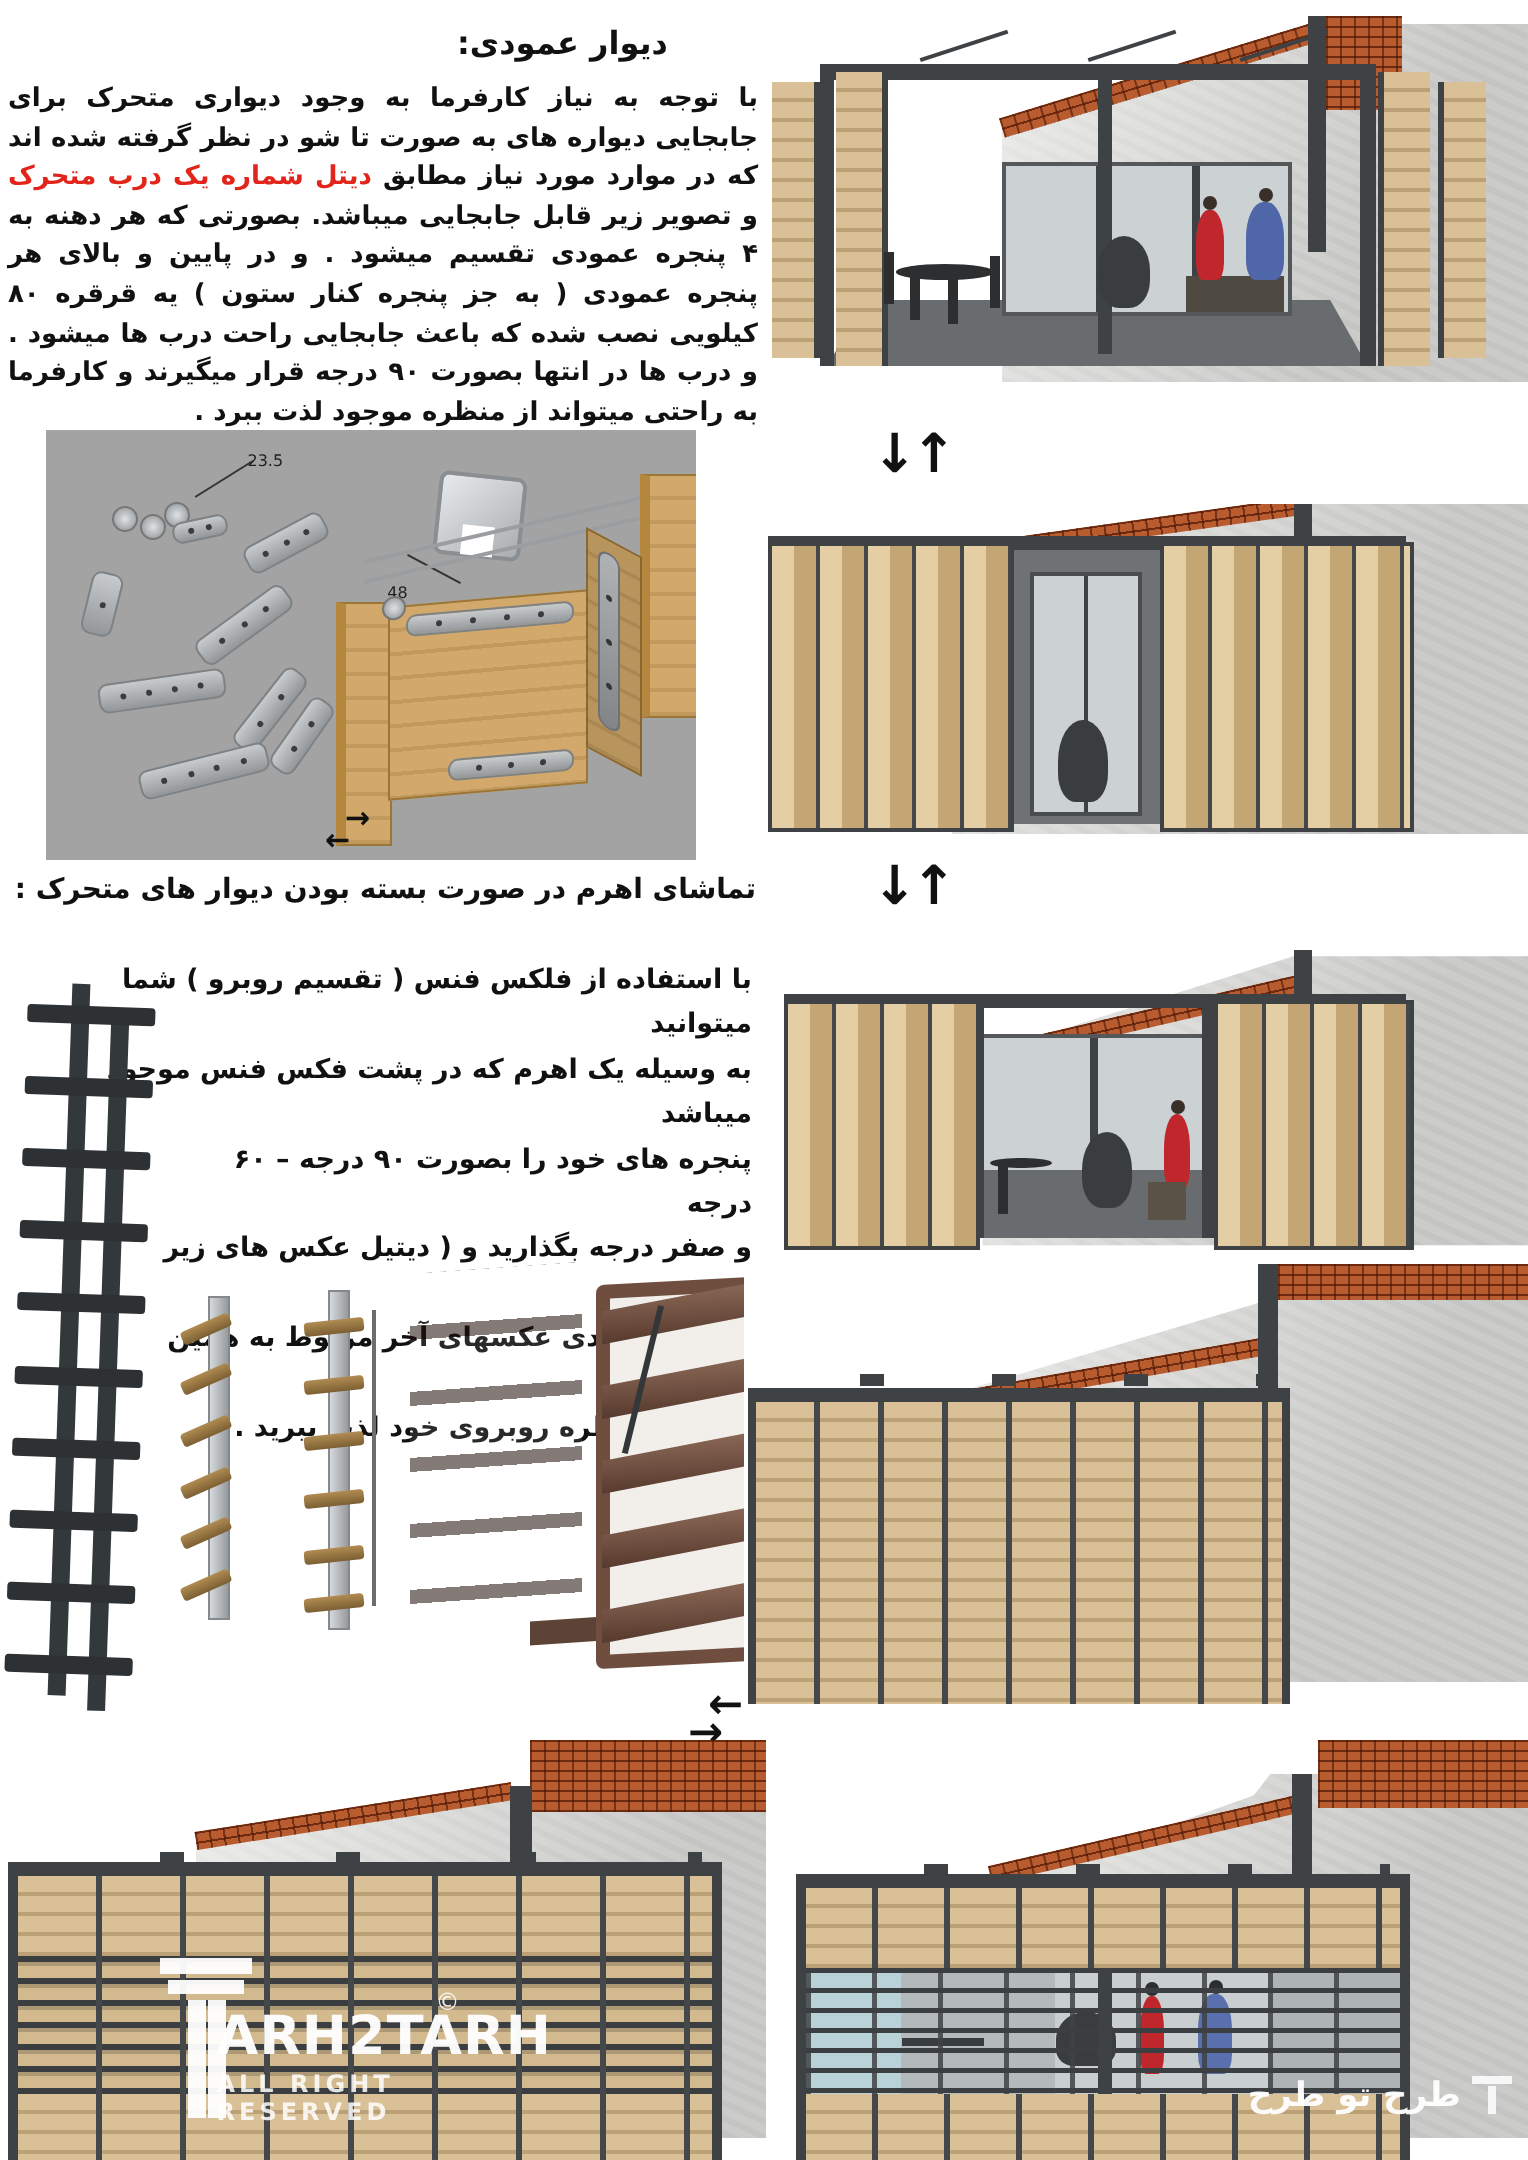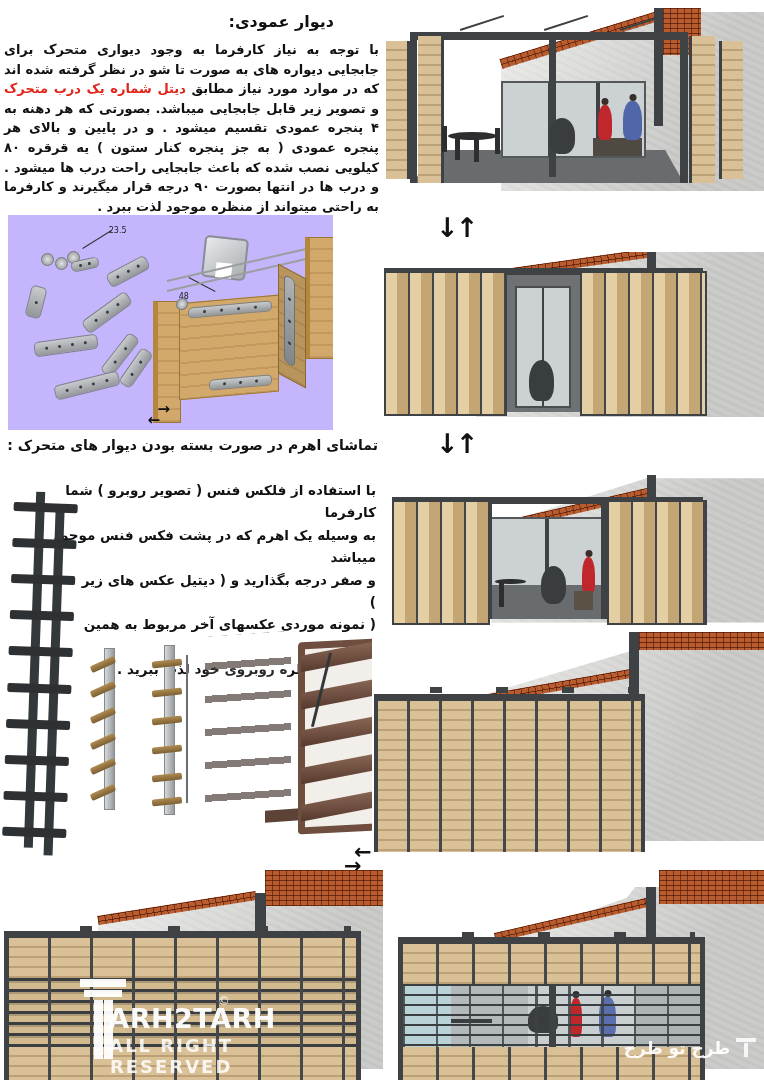--- a/index.html
+++ b/index.html
@@ -33,21 +33,21 @@
   .fa{direction:rtl;color:#111;font-weight:bold;}
   .title{font-size:16px;}
   .para{font-size:13px;line-height:19.6px;text-align:justify;text-align-last:right;}
   .hl{color:#e1251b;}
   .h2{font-size:14px;}
   .para2line{font-size:13.5px;line-height:22.4px;text-align:right;}
   .ud{font-size:27px;font-weight:bold;color:#111;letter-spacing:-3px;}
   .dim{font-size:8px;color:#222;}
   
   .logo-main{color:rgba(255,255,255,.96);font-size:27px;font-weight:bold;letter-spacing:.5px;}
-  .logo-sub{color:rgba(255,255,255,.85);font-size:18px;letter-spacing:2px;font-weight:bold;text-align:center;}
+  .logo-sub{color:rgba(255,255,255,.85);font-size:12px;letter-spacing:2px;font-weight:bold;}
   .wm{color:rgba(255,255,255,.95);font-size:17px;font-weight:bold;direction:rtl;}
   .rung{height:9px;width:100%;background:#2d3134;border-radius:2px;}
   .rail{position:absolute;top:0;bottom:0;width:9px;background:#33383b;}
   .slat-gold{position:absolute;width:26px;height:7px;background:linear-gradient(#b08c52,#7c5f33);
              border-radius:2px;transform:rotate(-24deg);}
   .open-slat{position:absolute;left:-4px;right:-8px;height:30px;background:linear-gradient(#8f6c5a,#573a2e);
              clip-path:polygon(0 45%,100% 0,100% 55%,0 100%);}
 </style>
 </head>
 <body>
@@ -90,21 +90,21 @@
     </div>
   <div class="abs person" style="left:63%;top:47%;width:5%;height:20%;background:#4f66a8;">
       <span class="head"></span>
     </div>
 </div>
 
 <div class="abs ud" style="left:436px;top:212px;">
   <span>↓</span><span>↑</span>
 </div>
 
-<div class="scene" style="left:8px;top:215px;width:325px;height:215px;background:#c4b5fd;">
+<div class="scene" style="left:23px;top:215px;width:325px;height:215px;background:#a3a3a3;">
   <div class="abs" style="left:10%;top:12%;width:18%;height:14%;">
     <span class="abs" style="left:0;top:40%;width:11px;height:11px;border-radius:50%;background:radial-gradient(#dfe2e4,#8c9093);border:1px solid #777;"></span>
     <span class="abs" style="left:14px;top:55%;width:11px;height:11px;border-radius:50%;background:radial-gradient(#dfe2e4,#8c9093);border:1px solid #777;"></span>
     <span class="abs" style="left:26px;top:35%;width:11px;height:11px;border-radius:50%;background:radial-gradient(#dfe2e4,#8c9093);border:1px solid #777;"></span>
     <span class="abs hplate" style="left:30px;top:60%;width:26px;height:9px;transform:rotate(-12deg);">
         <span class="dot"></span>
         <span class="dot"></span>
       </span>
   </div>
   <div class="abs" style="left:22%;top:11%;width:34px;height:1px;background:#333;transform:rotate(-32deg);"></div>
@@ -193,22 +193,23 @@
   <div class="abs accordion" style="left:1%;top:11%;width:31%;height:80%;"></div>
   <div class="abs accordion" style="left:52%;top:11%;width:32%;height:80%;"></div>
 </div>
 
 <div class="abs ud" style="left:436px;top:428px;">
   <span>↓</span><span>↑</span>
 </div>
 
 <div class="abs fa h2" style="top:437px;right:386px;">تماشای اهرم در صورت بسته بودن دیوار های متحرک :</div>
 <div class="abs" style="top:479px;right:388px;width:330px;">
-  <div class="fa para2line">با استفاده از فلکس فنس ( تصویر روبرو ) شما کارفرما</div>
+  <div class="fa para2line">با استفاده از فلکس فنس ( تقسیم روبرو ) شما میتوانید</div>
   <div class="fa para2line">به وسیله یک اهرم که در پشت فکس فنس موجود میباشد</div>
+  <div class="fa para2line" style="padding-left:40px;">پنجره های خود را بصورت ۹۰ درجه  –  ۶۰ درجه</div>
   <div class="fa para2line" style="padding-left:30px;">و صفر درجه بگذارید و  ( دیتیل عکس های زیر )</div>
   <div class="fa para2line" style="padding-left:24px;">( نمونه موردی عکسهای آخر مربوط به همین صفحه)</div>
   <div class="fa para2line" style="padding-left:44px;">از  دیدن منظره روبروی خود لذت ببرید .</div>
 </div>
 
 <div class="scene" style="left:380px;top:475px;width:384px;height:157px;">
   <div class="abs concrete" style="left:29%;top:2%;width:71%;height:92%;clip-path:polygon(0 34%,57% 0,100% 0,100% 100%,0 100%);"></div>
   <div class="abs brick" style="left:29%;top:31%;width:42%;height:9px;transform:rotate(-13deg);transform-origin:left center;"></div>
   <div class="abs frame" style="left:69.5%;top:0;width:2.5%;height:45%;"></div>
   <div class="abs frame" style="left:3%;top:14%;width:81%;height:4.5%;"></div>

